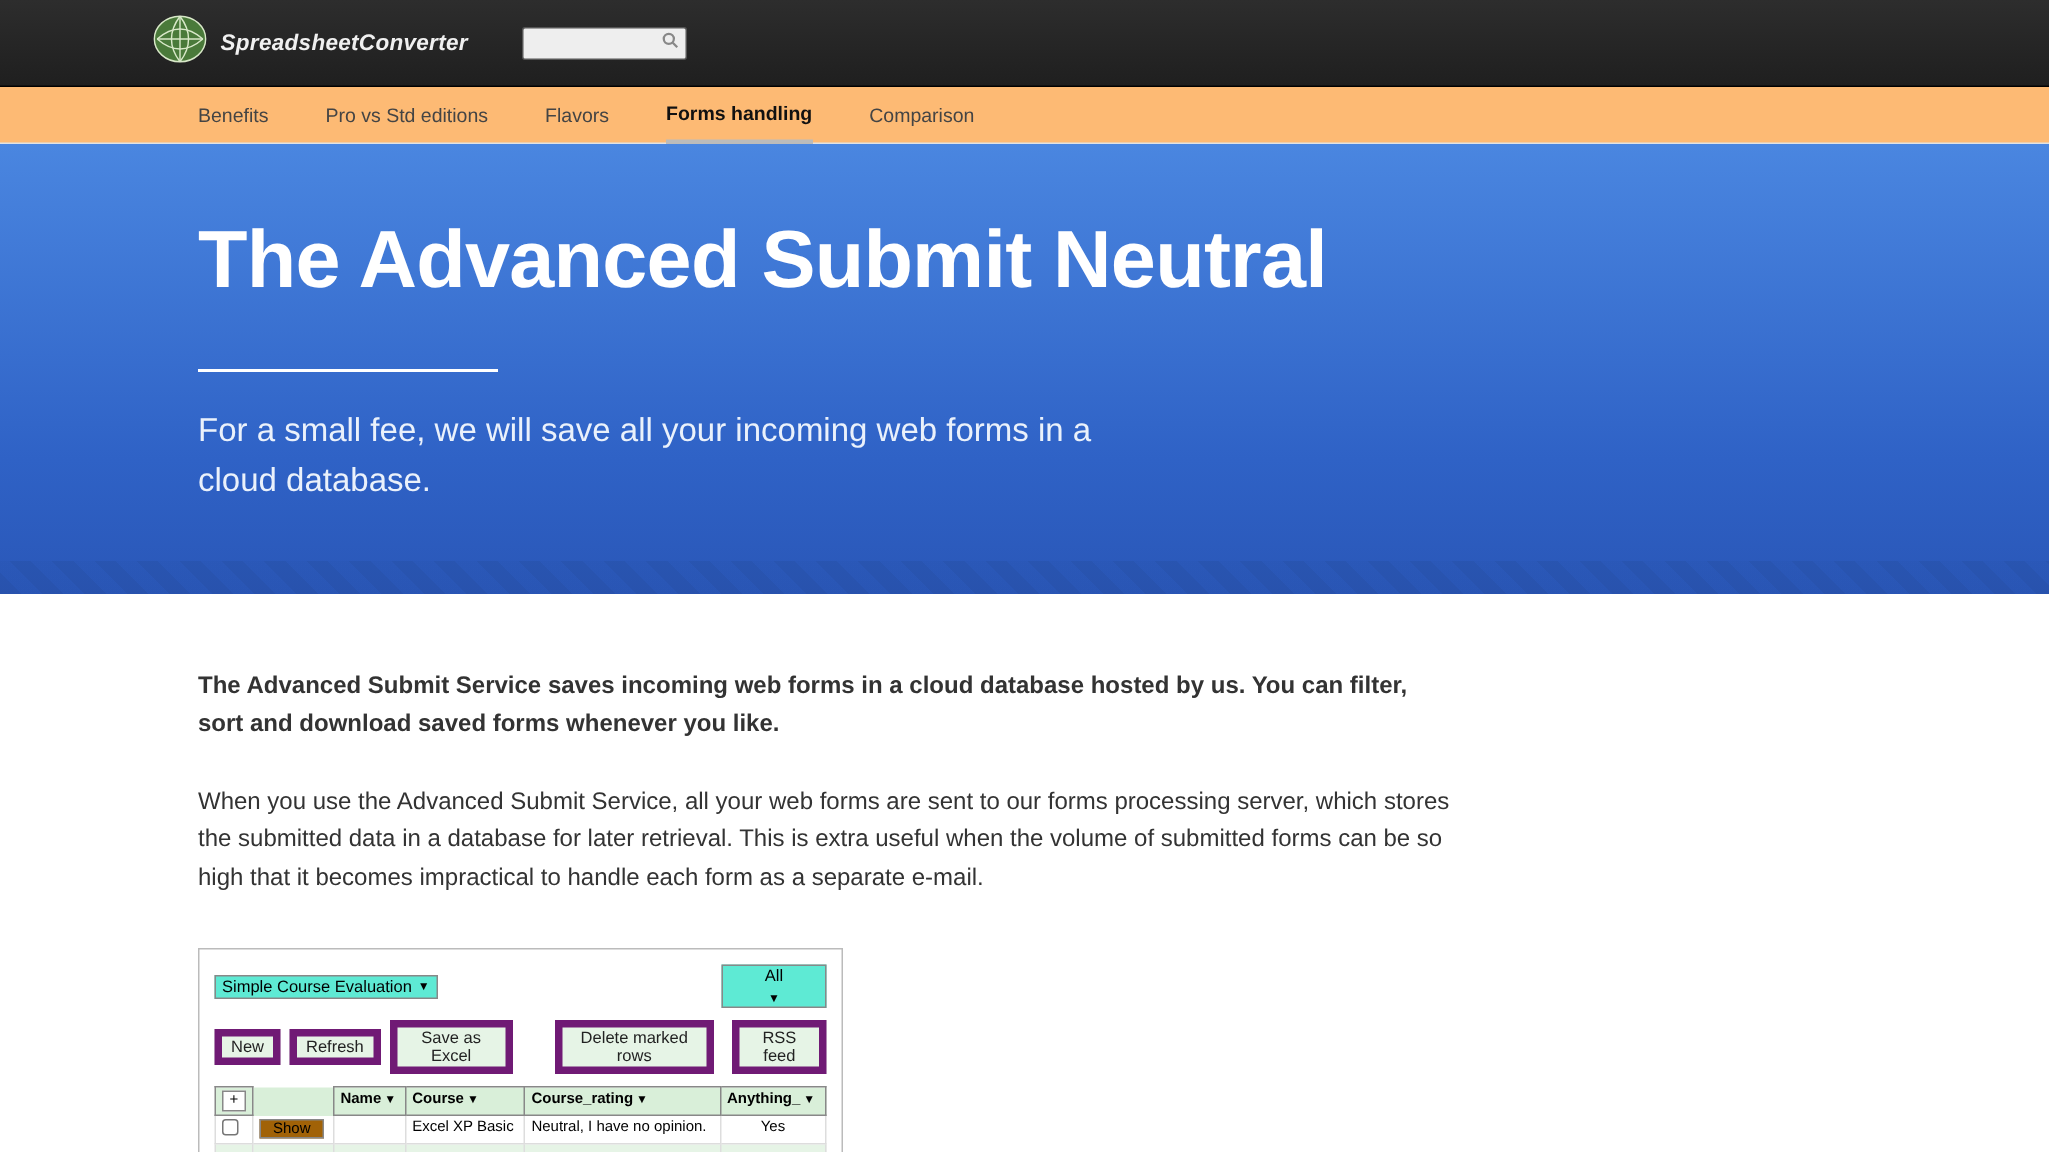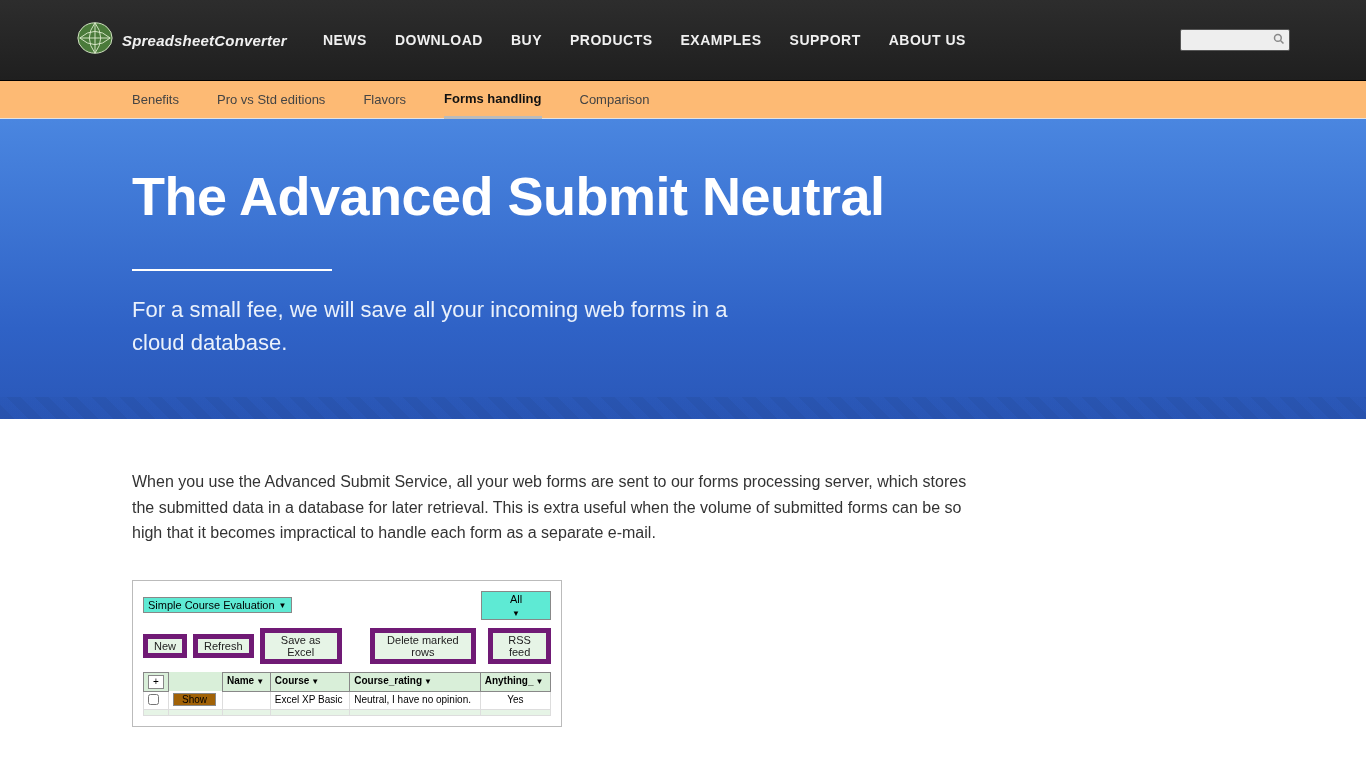--- a/index.html
+++ b/index.html
@@ -1,19 +1,19 @@
 <!DOCTYPE html>
 <html><head>
 <meta charset="utf-8">
 <style>
 * { margin: 0; padding: 0; box-sizing: border-box; }
 body { font-family: Arial, Helvetica, sans-serif; background: #fff; width: 1366px; }
 
 
-.topbar { background: #262626; background-image: linear-gradient(#2d2d2d, #1f1f1f); height: 81px; display: flex; align-items: center; padding: 0 76px; border-bottom: 1px solid #000; }
+.topbar { background: #262626; background-image: linear-gradient(#2d2d2d, #1f1f1f); height: 58px; display: flex; align-items: center; padding: 0 101px; border-bottom: 1px solid #000; }
 .logo-wrap { display: flex; align-items: center; gap: 8px; margin-right: 36px; }
 .logo-icon { width: 38px; height: 38px; }
 .logo-text { color: #f0f0f0; font-style: italic; font-weight: bold; font-size: 15px; letter-spacing: 0.2px; }
 .topnav { display: flex; gap: 28px; flex: 1; }
 .topnav a { color: #f0f0f0; text-decoration: none; font-size: 14px; font-weight: bold; letter-spacing: 0.5px; }
 .search-wrap { position: relative; }
 .search-input { width: 110px; height: 22px; background: #eee; border: 1px solid #555; border-radius: 2px; padding: 0 20px 0 6px; font-size: 11px; }
 .search-icon-btn { position: absolute; right: 2px; top: 2px; width: 18px; height: 18px; display: flex; align-items: center; justify-content: center; background: transparent; border: none; cursor: pointer; }
 .search-icon-btn svg { width: 12px; height: 12px; }
 
@@ -71,29 +71,20 @@
         <path d="M4 20 Q20 6 36 20" stroke="#d8e8c8" stroke-width="1" fill="none"></path>
         <path d="M4 20 Q20 34 36 20" stroke="#d8e8c8" stroke-width="1" fill="none"></path>
         <path d="M20 4 Q8 20 20 36" stroke="#d8e8c8" stroke-width="1" fill="none"></path>
         <path d="M20 4 Q32 20 20 36" stroke="#d8e8c8" stroke-width="1" fill="none"></path>
         <line x1="4" y1="20" x2="36" y2="20" stroke="#d8e8c8" stroke-width="1"></line>
         <line x1="20" y1="4" x2="20" y2="36" stroke="#d8e8c8" stroke-width="1"></line>
       </svg>
     </span>
     <span class="logo-text">SpreadsheetConverter</span>
   </div>
-  <nav class="topnav">
-    <a href="#">NEWS</a>
-    <a href="#">DOWNLOAD</a>
-    <a href="#">BUY</a>
-    <a href="#">PRODUCTS</a>
-    <a href="#">EXAMPLES</a>
-    <a href="#">SUPPORT</a>
-    <a href="#">ABOUT US</a>
-  </nav>
   <div class="search-wrap">
     <input class="search-input" type="text" style="">
     <button class="search-icon-btn">
       <span>
         <svg viewBox="0 0 16 16">
             <circle cx="6.5" cy="6.5" r="4.5" fill="none" stroke="#888" stroke-width="2"></circle>
             <line x1="10" y1="10" x2="14" y2="14" stroke="#888" stroke-width="2"></line>
           </svg>
       </span>
     </button>
@@ -108,20 +99,21 @@
   <a href="#">Comparison</a>
 </div>
 
 <div class="hero">
   <h1>The Advanced Submit Neutral</h1>
   <div class="hero-divider"></div>
   <p>For a small fee, we will save all your incoming web forms in a cloud database.</p>
 </div>
 
 <div class="content">
+  <p class="intro">The Advanced Submit Service saves incoming web forms in a cloud database hosted by us. You can filter, sort and download saved forms whenever you like.</p>
   <p class="para">When you use the Advanced Submit Service, all your web forms are sent to our forms processing server, which stores the submitted data in a database for later retrieval. This is extra useful when the volume of submitted forms can be so high that it becomes impractical to handle each form as a separate e-mail.</p>
 
   <div class="panel">
     <div class="panel-row">
       <span class="sel">
         <span>Simple Course Evaluation</span>
         <span class="caret">▼</span>
       </span>
       <span class="spacer"></span>
       <span class="sel" style="min-width:70px;flex-direction:column;">

